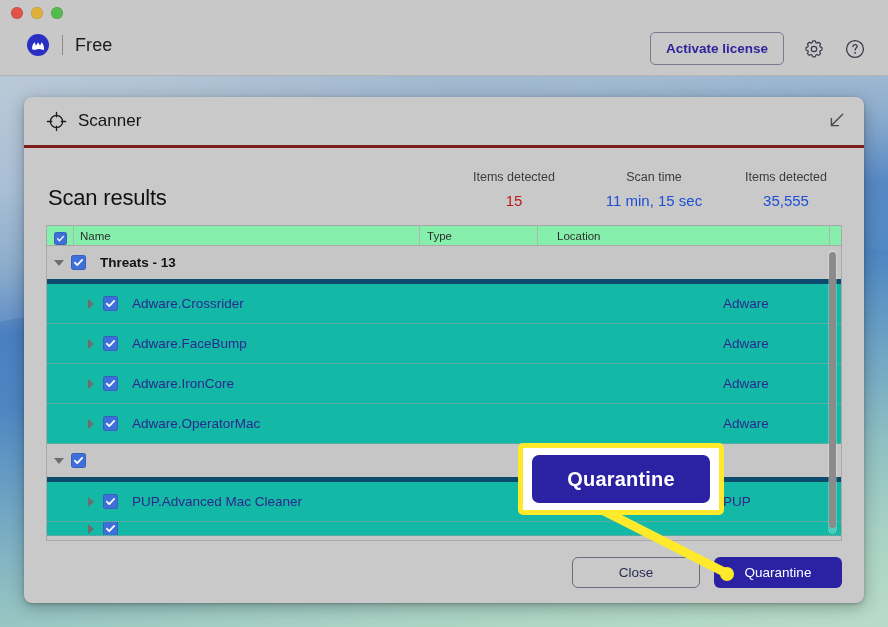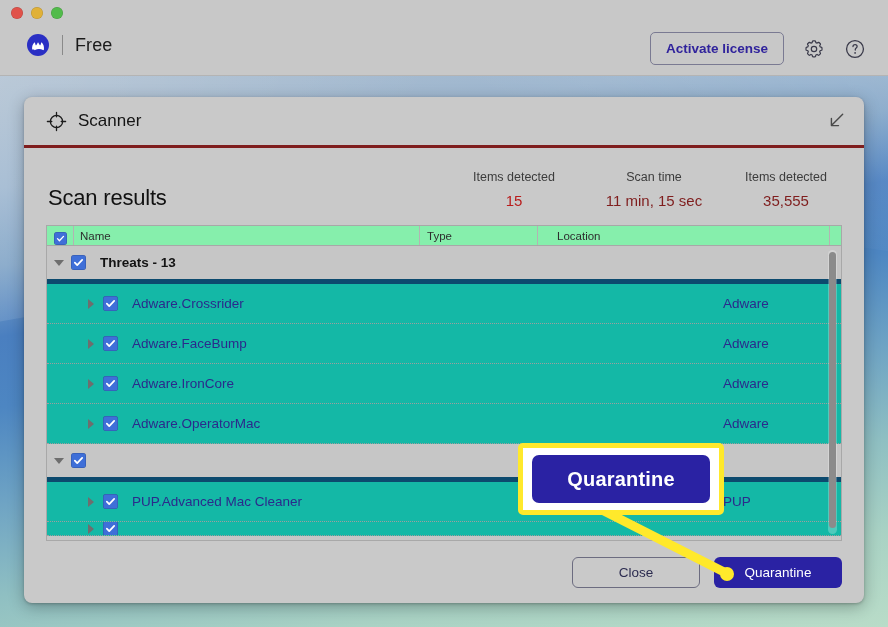--- a/index.html
+++ b/index.html
@@ -100,21 +100,21 @@
 
   
   #results-head {
     display: flex; align-items: flex-end;
     padding: 22px 0 14px 2px;
   }
   #scan-results-title { font-size: 22px; color: #111; font-weight: normal; letter-spacing: -.2px; }
   #stats { margin-left: auto; display: flex; align-items: flex-end; gap: 12px; padding-bottom: 2px; }
   .stat { text-align: center; }
   .stat .label { font-size: 12.5px; color: #3c3c3c; display: block; }
-  .stat .value { font-size: 15px; color: #7f1d1d; display: block; margin-top: 8px; }
+  .stat .value { font-size: 15px; color: #1d4ed8; display: block; margin-top: 8px; }
   .stat .value.alert { color: #b91c1c; }
   .stat.detected { width: 128px; }
   .stat.time     { width: 128px; }
   .stat.scanned  { width: 112px; }
 
   
   #results-table {
     flex: 1; min-height: 0;
     border: 1px solid #a8a8a8;
     background: #c6c6c6;

